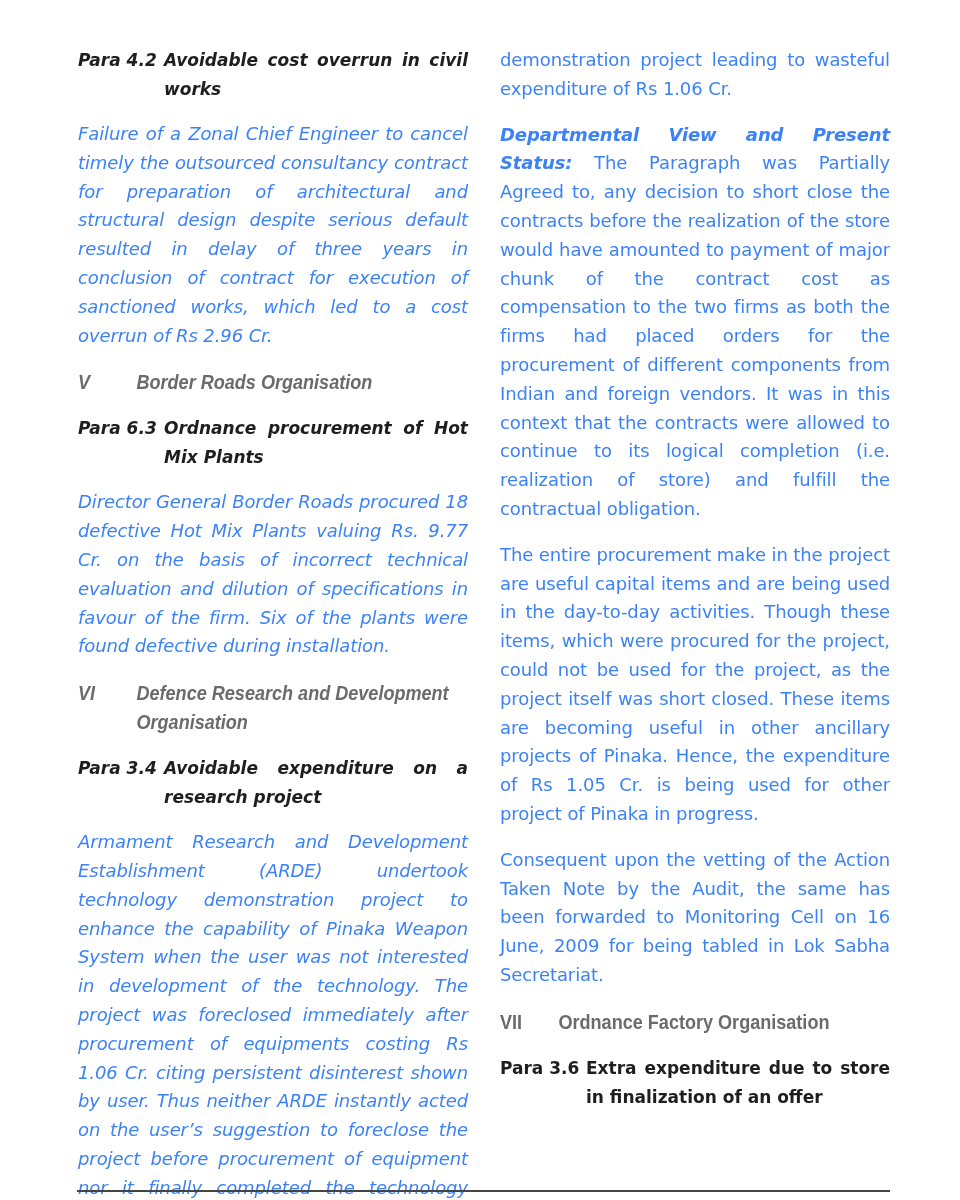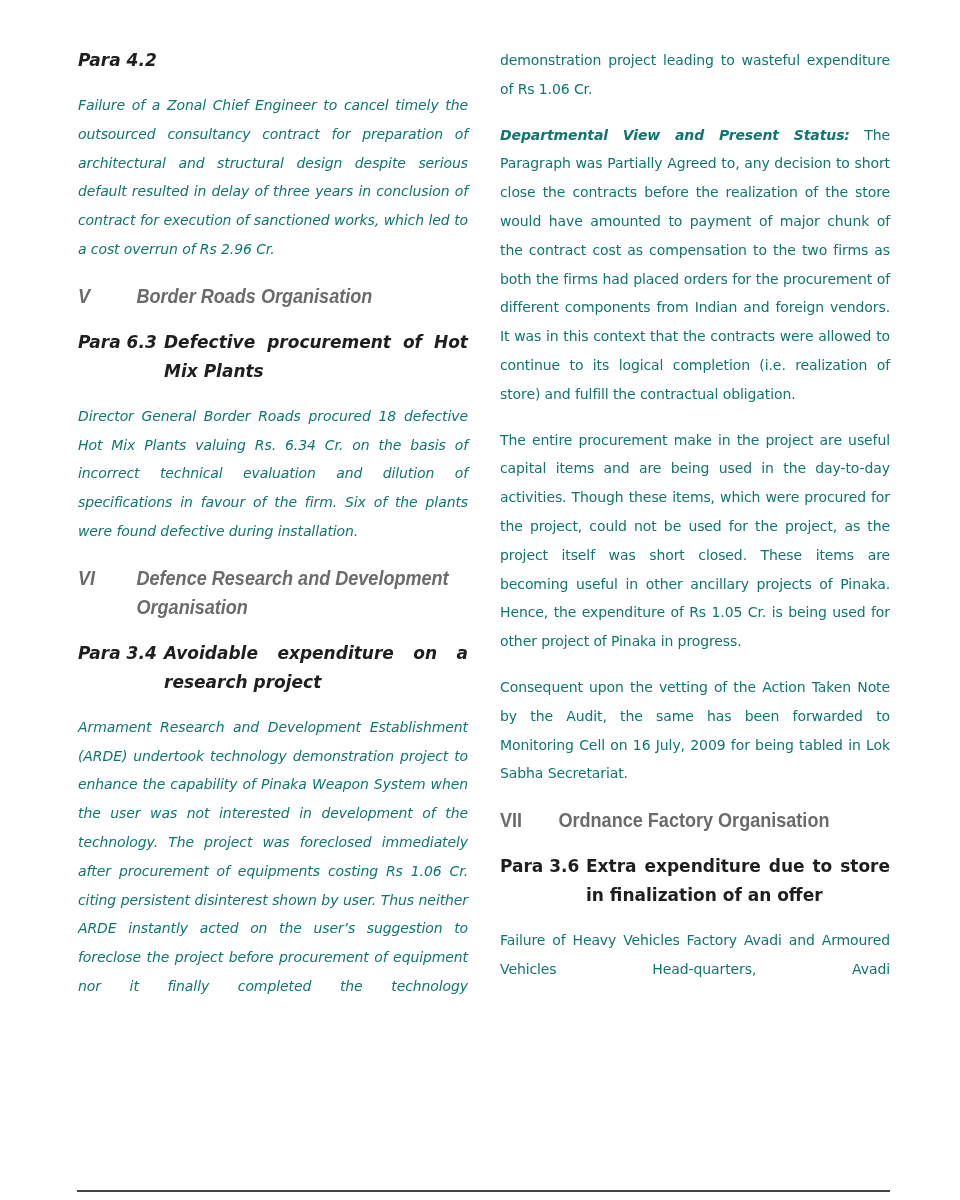--- a/index.html
+++ b/index.html
@@ -40,24 +40,24 @@
       flex: 0 0 86px;
       white-space: nowrap;
     }
     .para-head .title {
       flex: 1 1 auto;
       text-align: justify;
       text-align-last: left;
     }
 
     .body-text {
-      font-size: 14px;
+      font-size: 18px;
       line-height: 28.8px;
       text-align: justify;
-      color: #0f766e;
+      color: #3b82f6;
       margin: 0 0 17px 0;
       letter-spacing: -0.1px;
     }
 
     .section-head {
       display: flex;
       font-family: "Liberation Sans", sans-serif;
       font-weight: bold;
       font-size: 21px;
       line-height: 29px;
@@ -91,33 +91,34 @@
   </style>
 </head>
 <body>
 
 <div class="page">
 
   <div class="col col-left">
 
     <div class="para-head">
       <span class="num">Para 4.2</span>
+      <span class="title">Avoidable cost overrun in civil works</span>
     </div>
     <p class="body-text">Failure of a Zonal Chief Engineer to cancel timely the outsourced consultancy contract for preparation of architectural and structural design despite serious default resulted in delay of three years in conclusion of contract for execution of sanctioned works, which led to a cost overrun of Rs 2.96 Cr.</p>
 
     <div class="section-head">
       <span class="roman">V</span>
       <span class="name">Border Roads Organisation</span>
     </div>
 
     <div class="para-head">
       <span class="num">Para 6.3</span>
-      <span class="title">Defective procurement of Hot Mix Plants</span>
+      <span class="title">Ordnance procurement of Hot Mix Plants</span>
     </div>
-    <p class="body-text">Director General Border Roads procured 18 defective Hot Mix Plants valuing Rs. 6.34 Cr. on the basis of incorrect technical evaluation and dilution of specifications in favour of the firm.  Six of the plants were found defective during installation.</p>
+    <p class="body-text">Director General Border Roads procured 18 defective Hot Mix Plants valuing Rs. 9.77 Cr. on the basis of incorrect technical evaluation and dilution of specifications in favour of the firm.  Six of the plants were found defective during installation.</p>
 
     <div class="section-head">
       <span class="roman">VI</span>
       <span class="name">Defence Research and Development Organisation</span>
     </div>
 
     <div class="para-head">
       <span class="num">Para 3.4</span>
       <span class="title">Avoidable expenditure on a research project</span>
     </div>
@@ -128,29 +129,28 @@
   <div class="col col-right">
 
     <p class="body-text">demonstration project leading to wasteful expenditure of Rs 1.06 Cr.</p>
 
     <p class="body-text">
       <span class="bold-italic">Departmental View and Present Status:</span><span> The Paragraph was Partially Agreed to, any decision to short close the contracts before the realization of the store would have amounted to payment of major chunk of the contract cost as compensation to the two firms as both the firms had placed orders for the procurement of different components from Indian and foreign vendors. It was in this context that the contracts were allowed to continue to its logical completion (i.e. realization of store) and fulfill the contractual obligation.</span>
     </p>
 
     <p class="body-text">The entire procurement make in the project are useful capital items and are being used in the day-to-day activities. Though these items, which were procured for the project, could not be used for the project, as the project itself was short closed. These items are becoming useful in other ancillary projects of Pinaka. Hence, the expenditure of Rs 1.05 Cr. is being used for other project of Pinaka in progress.</p>
 
-    <p class="body-text">Consequent upon the vetting of the Action Taken Note by the Audit, the same has been forwarded to Monitoring Cell on 16 July, 2009 for being tabled in Lok Sabha Secretariat.</p>
+    <p class="body-text">Consequent upon the vetting of the Action Taken Note by the Audit, the same has been forwarded to Monitoring Cell on 16 June, 2009 for being tabled in Lok Sabha Secretariat.</p>
 
     <div class="section-head">
       <span class="roman">VII</span>
       <span class="name">Ordnance Factory Organisation</span>
     </div>
 
     <div class="para-head">
       <span class="num">Para 3.6</span>
       <span class="title">Extra expenditure due to store in finalization of an offer</span>
     </div>
-    <p class="body-text" style="text-align-last: justify;">Failure of Heavy Vehicles Factory Avadi and Armoured Vehicles Head-quarters, Avadi</p>
 
   </div>
 
   <div class="rule"></div>
 </div>
 
 </body></html>

